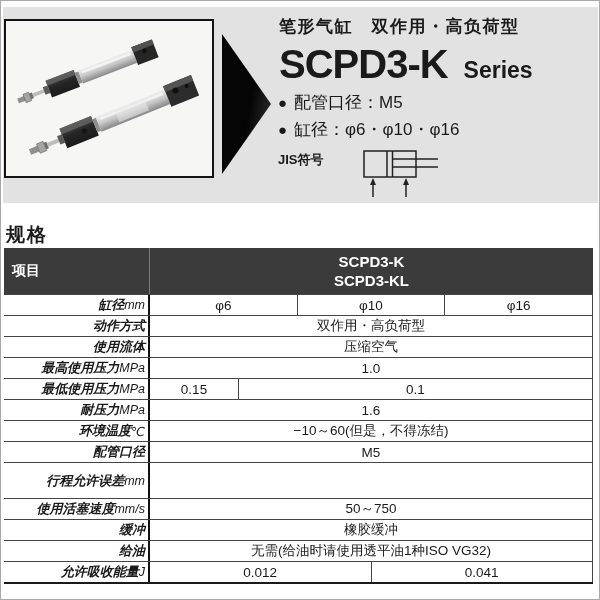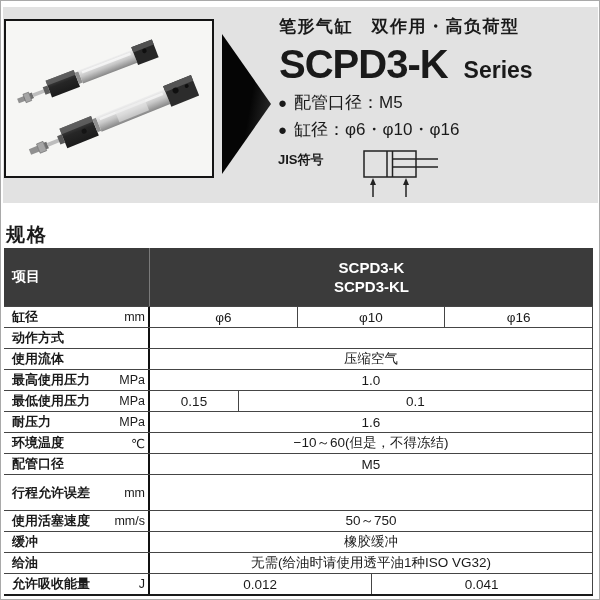--- a/index.html
+++ b/index.html
@@ -27,27 +27,27 @@
   .bullet { font-size:17px; line-height:27px; white-space:nowrap; display:flex; align-items:center; }
   .dot { font-size:15px; margin-right:7px; }
 
   .jis-label { position:absolute; left:277px; top:150px; font-size:13px; font-weight:bold; }
   .jis-symbol { position:absolute; left:360px; top:146px; }
 
   
   .spec-heading { position:absolute; left:5px; top:221px; font-size:19px; font-weight:bold; letter-spacing:2px; }
 
   .spec-table { position:absolute; left:3px; top:247px; width:589px; border-bottom:2px solid #1a1a1a; }
-  .thead { display:flex; height:58px; background:#3b3b3b; }
+  .thead { display:flex; height:46px; background:#3b3b3b; }
   .th-item { width:146px; display:flex; align-items:center; padding-left:8px; color:#fff; font-weight:bold; font-size:14px; border-right:1px solid #7a7a7a; }
   .th-models { flex:1; display:flex; flex-direction:column; align-items:center; justify-content:center; color:#fff; font-weight:bold; font-size:15px; line-height:19px; }
 
   .row { display:flex; height:21px; border-top:1px solid #454545; border-right:1px solid #454545; }
   .row.tall { height:36px; }
-  .lbl { width:146px; display:flex; justify-content:space-between; align-items:center; padding:0 3px 0 8px; border-right:2.5px solid #111; }
+  .lbl { width:146px; display:flex; justify-content:flex-end; align-items:center; padding:0 3px 0 8px; border-right:2.5px solid #111;font-style:italic; }
   .lbl .l { font-size:13px; font-weight:bold; white-space:nowrap; }
   .lbl .u { font-size:12.5px; white-space:nowrap; }
   .vals { flex:1; display:flex;justify-content:space-between; }
   .c { flex:1; display:flex; align-items:center; justify-content:center; font-size:13.5px; white-space:nowrap; }
   .c.bl { border-left:1px solid #454545; }
   .c.small { flex:0 0 88px; }
   .stack { flex-direction:column; justify-content:center; line-height:15px; }
 </style>
 </head>
 <body>
@@ -162,20 +162,23 @@
         <div class="c bl">φ10</div>
         <div class="c bl">φ16</div>
       </div>
     </div>
 
     <div class="row">
       <div class="lbl">
           <span class="l">动作方式</span>
           <span class="u"></span>
         </div>
+      <div class="vals">
+          <div class="c">双作用・高负荷型</div>
+        </div>
     </div>
 
     <div class="row">
       <div class="lbl">
           <span class="l">使用流体</span>
           <span class="u"></span>
         </div>
       <div class="vals">
           <div class="c">压缩空气</div>
         </div>

